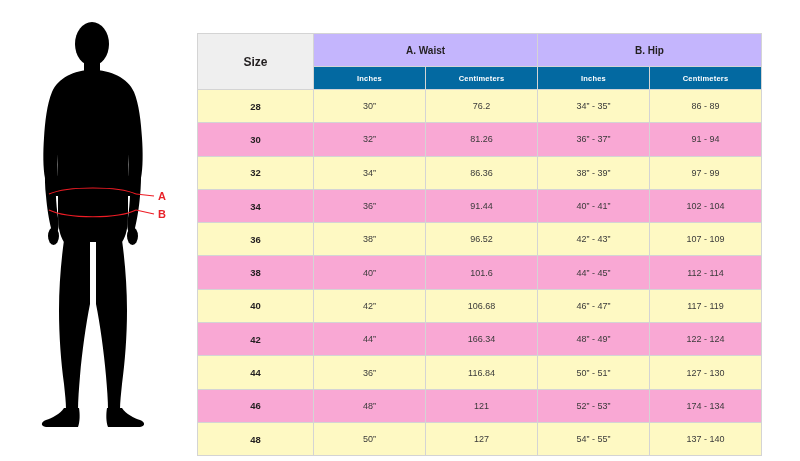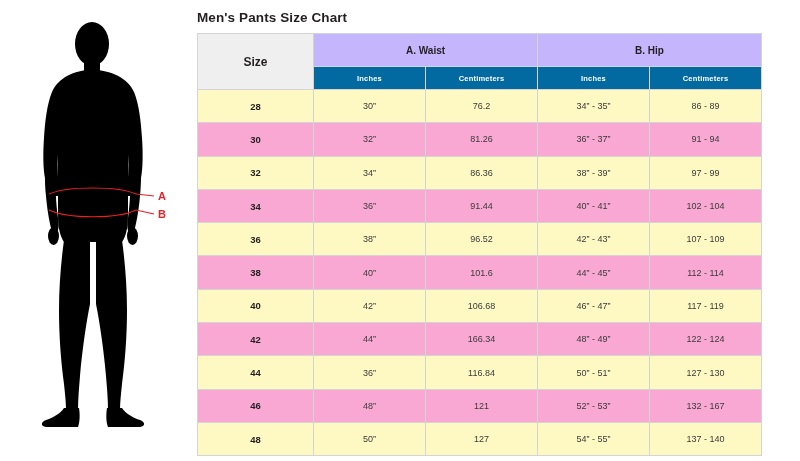--- a/index.html
+++ b/index.html
@@ -186,21 +186,20 @@
       </g>
       <g>
         <path d="M41 192 C 60 201, 110 201, 128 192" fill="none" stroke="#ee1c25" stroke-width="1.2"></path>
         <path d="M128 192 L 146 196" fill="none" stroke="#ee1c25" stroke-width="1.2"></path>
       </g>
       <text class="marker-letter" x="150" y="182">A</text>
       <text class="marker-letter" x="150" y="200">B</text>
     </svg>
   </div>
 
-  <div id="chart-title">Men's Pants Size Chart</div>
 
   <table id="size-table">
     <colgroup>
       <col class="col-size">
         <col class="col-val">
         <col class="col-val">
         <col class="col-val">
         <col class="col-val">
     </colgroup>
     <thead>
@@ -278,21 +277,21 @@
         <td>36”</td>
         <td>116.84</td>
         <td>50” - 51”</td>
         <td>127 - 130</td>
       </tr>
       <tr class="row-even">
         <td class="size-cell">46</td>
         <td>48”</td>
         <td>121</td>
         <td>52” - 53”</td>
-        <td>132 - 167</td>
+        <td>174 - 134</td>
       </tr>
       <tr class="row-odd">
         <td class="size-cell">48</td>
         <td>50”</td>
         <td>127</td>
         <td>54” - 55”</td>
         <td>137 - 140</td>
       </tr>
     </tbody>
   </table>

